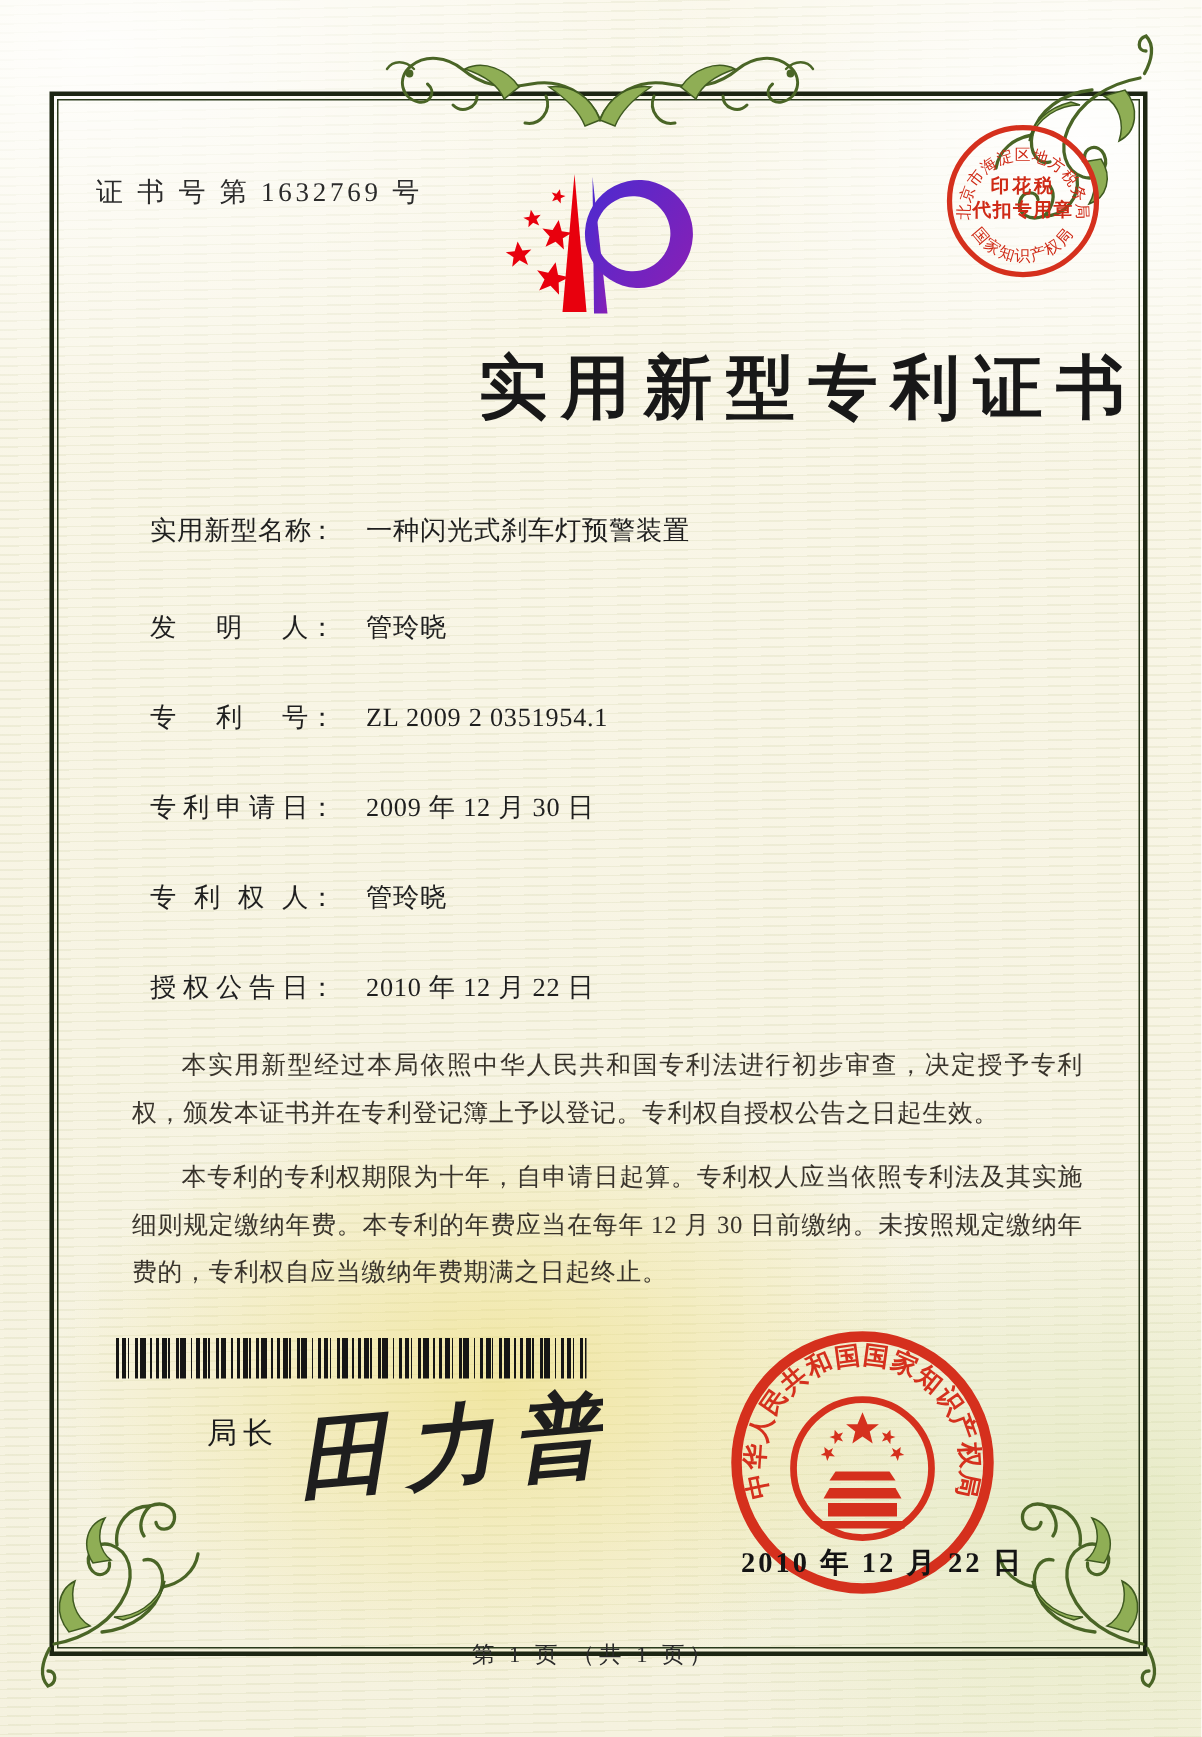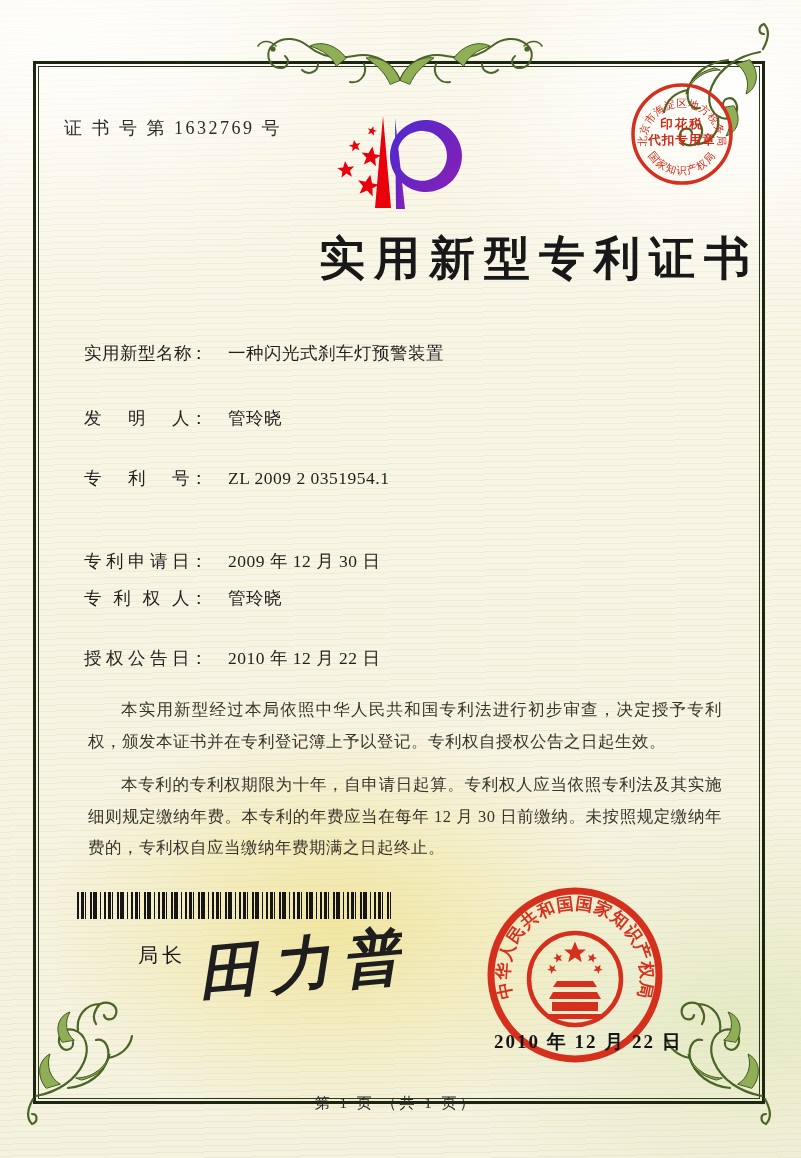--- a/index.html
+++ b/index.html
@@ -13,21 +13,21 @@
       repeating-linear-gradient(-1.2deg, rgba(148,158,82,.10) 0 1px, rgba(255,255,255,0) 1px 6px),
       linear-gradient(#faf7e9,#f5f2df);}
   .frame{position:absolute;left:33px;top:61px;width:726px;height:1037px;border:3px solid #1d2613;z-index:1;}
   .frame-inner{position:absolute;left:2px;top:2px;right:2px;bottom:2px;border:1px solid #2a3a1c;}
   .orn{position:absolute;z-index:2;}
   .cert-no{position:absolute;left:64px;top:116px;font-size:18px;letter-spacing:2.5px;color:#2b2b2b;z-index:3;}
   .logo{position:absolute;left:328px;top:106px;z-index:3;}
   .title{position:absolute;left:33px;top:228px;width:726px;margin:0;text-align:right;
     font-size:46px;font-weight:700;letter-spacing:9px;color:#181818;z-index:3;}
   .field{position:absolute;left:84px;font-size:17.5px;color:#1f1f1f;letter-spacing:.5px;z-index:3;white-space:nowrap;}
-  .flabel{display:inline-block;width:106px;text-align:justify;text-align-last:justify;vertical-align:top;}
+  .flabel{display:inline-block;width:106px;text-align:justify;text-align-last:justify;vertical-align:top;margin-left:16px;}
   .fvalue{margin-left:20px;}
   .paras{position:absolute;left:76px;top:682px;width:658px;z-index:3;}
   .paras p{margin:12px;text-indent:2em;font-size:16.5px;line-height:31.5px;color:#39342c;
     text-align:justify;letter-spacing:.5px;}
   .barcode{position:absolute;left:77px;top:892px;width:314px;height:27px;z-index:3;
     background:repeating-linear-gradient(90deg,
       #151515 0 2px, transparent 2px 4px,
       #151515 4px 7px, transparent 7px 8px,
       #151515 8px 9px, transparent 9px 13px,
       #151515 13px 15px, transparent 15px 16px,
@@ -133,21 +133,21 @@
 
   <div class="field" style="top:341px">
     <span class="flabel">实用新型名称</span><span>：</span><span class="fvalue">一种闪光式刹车灯预警装置</span>
   </div>
   <div class="field" style="top:406px">
     <span class="flabel">发明人</span><span>：</span><span class="fvalue">管玲晓</span>
   </div>
   <div class="field" style="top:466px">
     <span class="flabel">专利号</span><span>：</span><span class="fvalue">ZL 2009 2 0351954.1</span>
   </div>
-  <div class="field" style="top:549px">
+  <div class="field" style="top:526px">
     <span class="flabel">专利申请日</span><span>：</span><span class="fvalue">2009 年 12 月 30 日</span>
   </div>
   <div class="field" style="top:586px">
     <span class="flabel">专利权人</span><span>：</span><span class="fvalue">管玲晓</span>
   </div>
   <div class="field" style="top:646px">
     <span class="flabel">授权公告日</span><span>：</span><span class="fvalue">2010 年 12 月 22 日</span>
   </div>
 
   <div class="paras">

